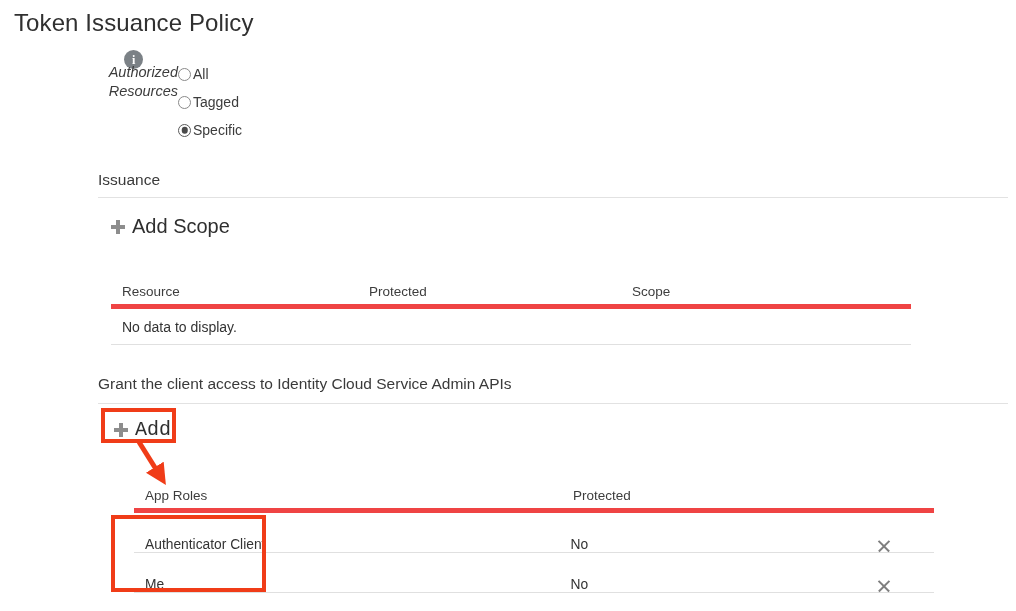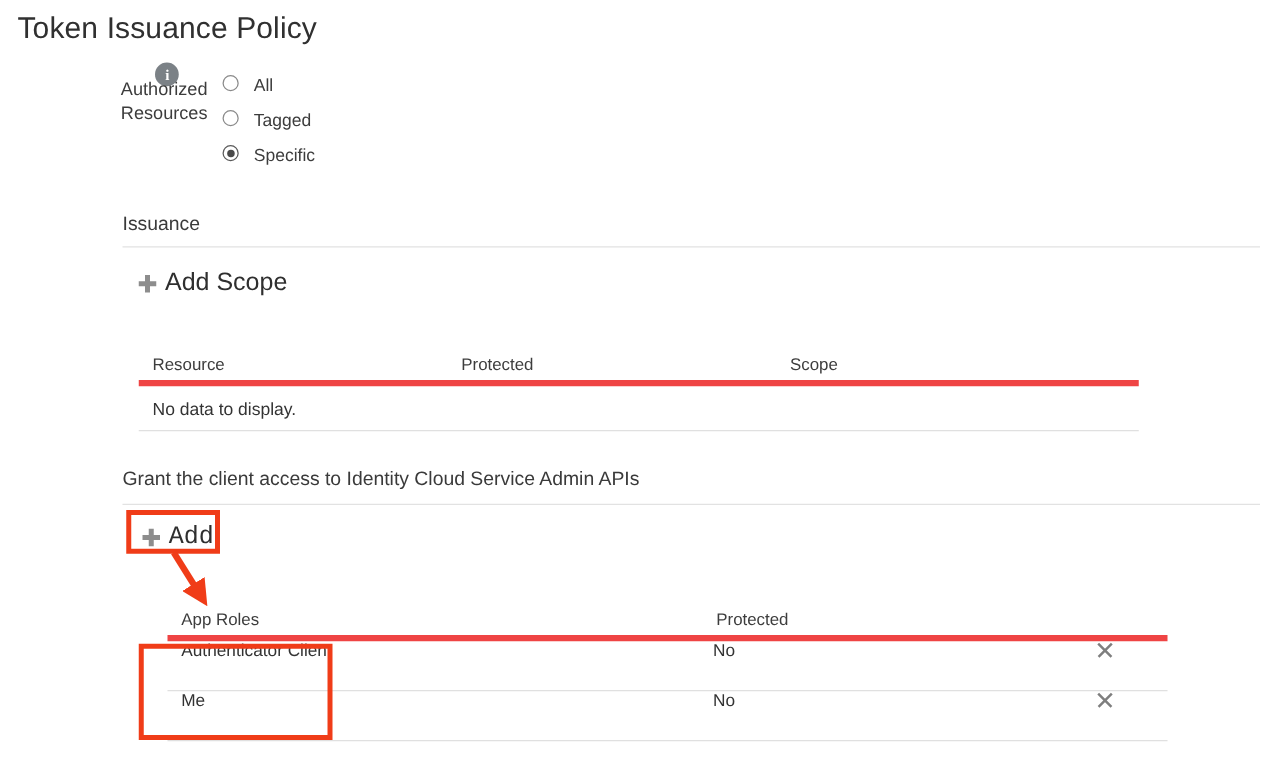--- a/index.html
+++ b/index.html
@@ -54,37 +54,39 @@
 
   
   #authorized-block {
     position: absolute;
     left: 0;
     top: 60px;
     width: 400px;
   }
   #authorized-label {
     position: absolute;
-    left: 56px;
+    left: 68px;
     top: 3px;
     width: 110px;
     text-align: right;
     font-size: 14.5px;
     color: #3c3c3c;
     line-height: 19px;
+    font-style: italic;
   }
   .radio-list {
     position: absolute;
     left: 178px;
     top: 0;
   }
   .radio-row {
     display: flex;
+    align-items: center;
     height: 28px;
-    gap: 12px;
+    gap: 2px;
   }
   .radio-mark {
     width: 13px;
     height: 13px;
     border-radius: 50%;
     border: 1.4px solid #8a8a8a;
     background: #ffffff;
     box-sizing: border-box;
     display: inline-block;
     flex: 0 0 auto;
@@ -169,21 +171,21 @@
     height: 26px;
     border-bottom: 5px solid #ef4444;
   }
   .data-table .th {
     font-size: 13.5px;
     color: #3d3d3d;
     padding-bottom: 5px;
   }
   .data-table .trow {
     display: flex;
-    align-items: flex-start;
+    align-items: flex-end;
     height: 39px;
     border-bottom: 1px solid #e0e0e0;
     gap: 30px;
   }
   .data-table .td {
     font-size: 13.8px;
     color: #333333;
   }
   .empty-row {
     display: flex;

